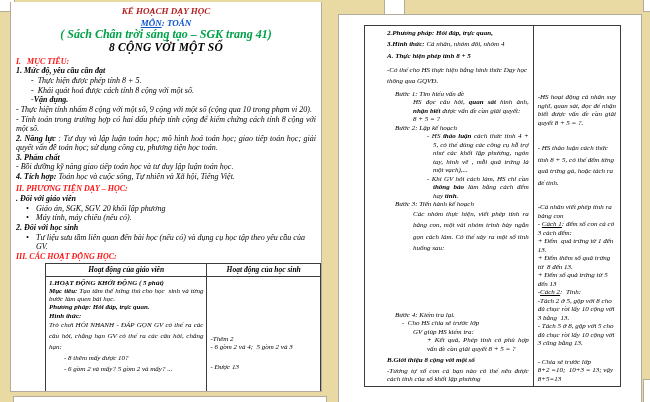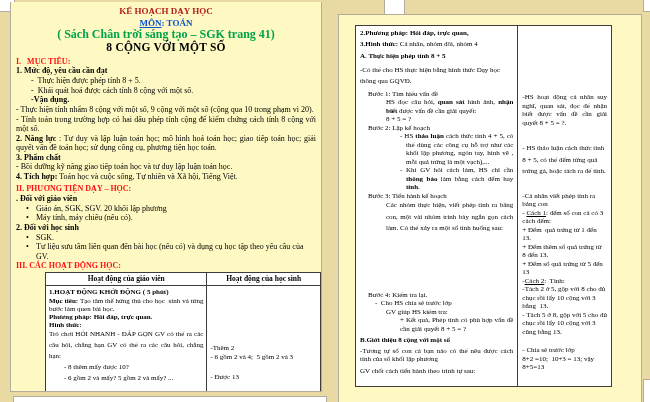--- a/index.html
+++ b/index.html
@@ -2,21 +2,21 @@
 <html style="--bg: #e9d9a2; --tred: #b22222; --red: #ff1414; --blue: #0b52cf; --green: #00a24a; --pageborder: #b3ac9c; --tblborder: #3c3c3c;"><head>
 <meta charset="utf-8">
 <style>
   :root{
     --bg:#e9d9a2; --tred:#b22222; --red:#ff1414; --blue:#0b52cf; --green:#00a24a;
     --pageborder:#b3ac9c; --tblborder:#3c3c3c;
   }
   html,body{margin:0;padding:0;width:650px;height:402px;overflow:hidden;}
   body{background:var(--bg);font-family:"Liberation Serif","DejaVu Serif",serif;color:#000;position:relative;}
   .frag{position:absolute;background:#fff;border:1px solid var(--pageborder);}
-  .page{position:absolute;background:#fef9c3;border:1px solid var(--pageborder);box-sizing:border-box;overflow:hidden;}
+  .page{position:absolute;background:#ffffff;border:1px solid var(--pageborder);box-sizing:border-box;overflow:hidden;font-style:italic;}
   #left-page{left:10px;top:2px;width:312px;height:390px;padding:4px 5px 0 5px;border-top:none;}
   #right-page{left:338px;top:14px;width:304px;height:392px;padding:10px 0 0 0;border-bottom:none;}
 
   .ln{font-size:8px;line-height:9.2px;}
   .ln span{white-space:pre-wrap;}
   .b,.ln.b{font-weight:bold;}
   .u{text-decoration:underline;}
   .c{text-align:center;}
   .j{text-align:justify;}
   .tred{color:var(--tred);} .red{color:var(--red);}
@@ -41,21 +41,21 @@
   .tcell + .tcell{border-left:1px solid var(--tblborder);}
   .thead{border-bottom:1px solid var(--tblborder);}
   .thead .tcell{text-align:center;font-weight:bold;font-size:7.5px;line-height:10px;padding:1px 2px;}
 
   .tbl-left{margin:2px 0 0 29px;width:276px;height:129px;}
   .tbl-left .c1{width:161px;} .tbl-left .c2{width:114px;}
   .tbl-left .tbody{height:115px;}
   .tbl-left .tbody .ln{font-size:7px;line-height:8.2px;}
   .tbl-left .tbody .ln.sp{line-height:11px;}
 
-  .tbl-right{margin-left:16px;width:257px;height:362px;}
+  .tbl-right{margin-left:25px;width:257px;height:362px;padding-left:18px;}
   .tbl-right .c1{width:180px;} .tbl-right .c2{width:104px;}
   .tbl-right .tcell{padding:3px 4px;}
   .tbl-right .ln{font-size:7px;line-height:8.5px;}
   .tbl-right .ln.sp{line-height:11.5px;}
 
   #left-body .ln{margin-bottom:.5px;}
 </style>
 </head>
 <body>
 
@@ -82,21 +82,20 @@
         <div class="ln j"><span>- Tính toán trong trường hợp có hai dấu phép tính cộng để kiểm chứng cách tính 8 cộng với một số.</span></div>
         <div class="ln j"><span class="b">2. Năng lực</span><span> : Tư duy và lập luận toán học; mô hình hoá toán học; giao tiếp toán học; giải quyết vấn đề toán học; sử dụng công cụ, phương tiện học toán.</span></div>
         <div class="ln b"><span>3. Phẩm chất</span></div>
         <div class="ln"><span>- Bồi dưỡng kỹ năng giao tiếp toán học và tư duy lập luận toán học.</span></div>
         <div class="ln"><span class="b">4. Tích hợp:</span><span> Toán học và cuộc sống, Tự nhiên và Xã hội, Tiếng Việt.</span></div>
         <div class="ln red b mt3"><span>II. PHƯƠNG TIỆN DẠY – HỌC:</span></div>
         <div class="ln b"><span>. Đối với giáo viên</span></div>
         <div class="ln bullet"><span>Giáo án, SGK, SGV. 20 khối lập phương</span></div>
         <div class="ln bullet"><span>Máy tính, máy chiếu (nếu có).</span></div>
         <div class="ln b"><span>2. Đối với học sinh</span></div>
-        <div class="ln bullet"><span>SGK.</span></div>
         <div class="ln bullet"><span>Tư liệu sưu tầm liên quan đến bài học (nếu có) và dụng cụ học tập theo yêu cầu của GV.</span></div>
         <div class="ln red b"><span>III. CÁC HOẠT ĐỘNG HỌC:</span></div>
       </div>
     <div class="tbl tbl-left">
       <div class="trow thead">
         <div class="tcell c1">Hoạt động của giáo viên</div>
         <div class="tcell c2">Hoạt động của học sinh</div>
       </div>
       <div class="trow tbody">
         <div class="tcell c1">

